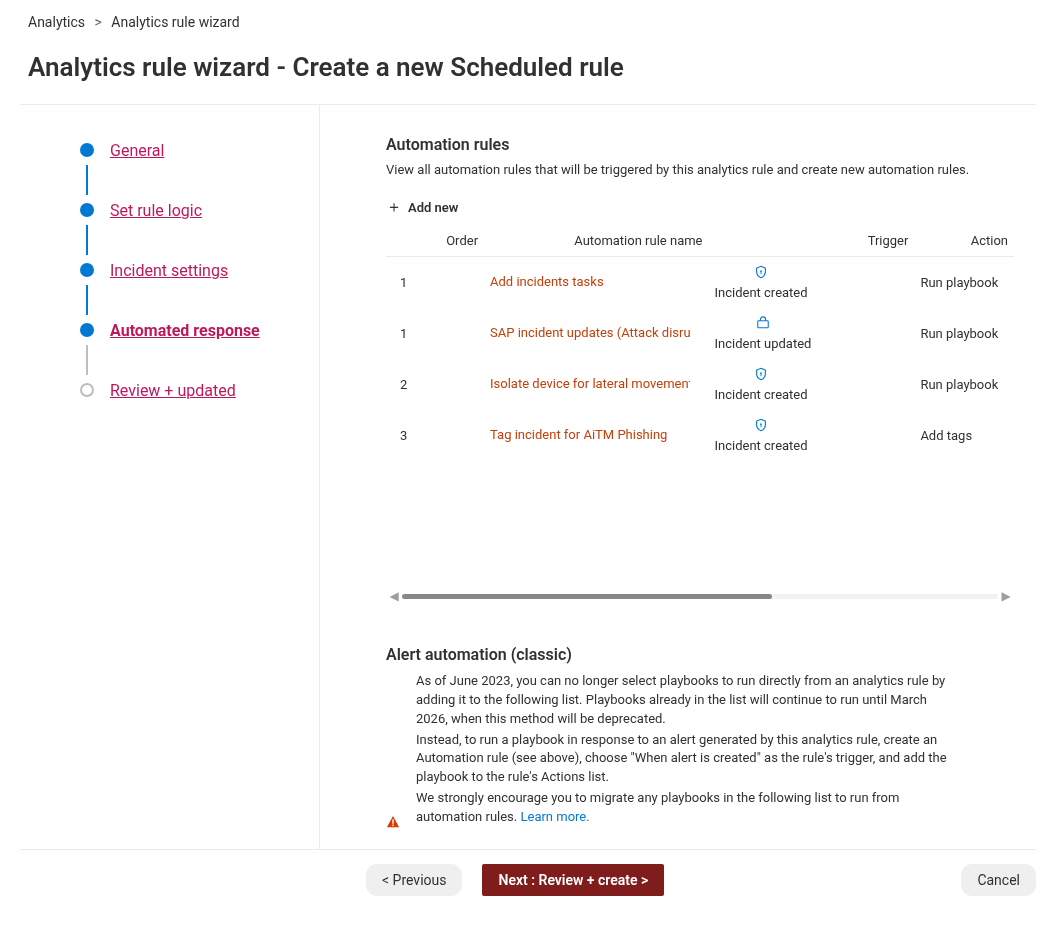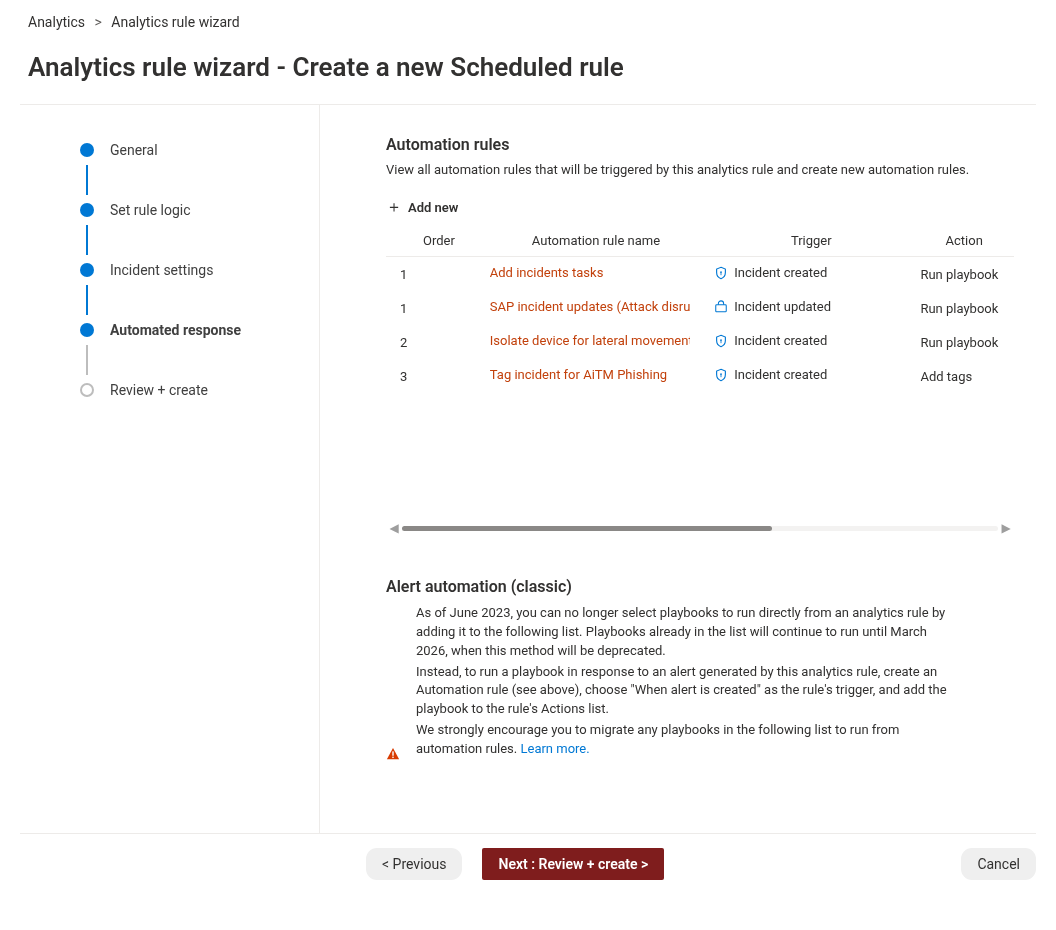--- a/index.html
+++ b/index.html
@@ -43,21 +43,21 @@
   }
   .step .dot {
     width: 14px; height: 14px;
     border-radius: 50%;
     background: #0078d4;
     flex: 0 0 14px;
     margin-right: 16px;
   }
   .step.pending .dot { background: #fff; border: 2px solid #bdbdbd; }
   .step.current .label { font-weight: 700; }
-  .step .label { font-size: 14px; color: #404040; }
+  .step .label { font-size: 16px; color: #be185d; text-decoration: underline; }
   .connector {
     width: 2px; height: 30px;
     background: #0078d4;
     margin-left: 6px;
   }
   .connector.pending { background: #bdbdbd; }
 
   .main {
     flex: 1;
     padding: 30px 22px 20px 66px;
@@ -86,21 +86,21 @@
     margin-bottom: 10px;
   }
   .add-new .plus {
     font-size: 16px; font-weight: 400; line-height: 1;
   }
   table.rules {
     width: 100%;
     border-collapse: collapse;
   }
   table.rules thead th {
-    text-align: center;
+    text-align: right;
     font-weight: 400;
     font-size: 13px;
     color: #323130;
     padding: 8px 6px;
     border-bottom: 1px solid #edebe9;
   }
   table.rules td {
     font-size: 13px;
     padding: 8px 6px;
     vertical-align: middle;
@@ -114,20 +114,21 @@
     max-width: 200px;
     overflow: hidden;
     text-overflow: clip;
     white-space: nowrap;
     text-align: right;
   }
   .trigger-cell {
     display: inline-flex;
     align-items: center;
     gap: 6px;
+    flex-direction: column;
   }
   .icon-shield, .icon-update {
     width: 14px; height: 14px;
     display: inline-flex;
     align-items: center;
     justify-content: center;
   }
   .icon-shield svg, .icon-update svg { width: 14px; height: 14px; }
   .col-order { width: 100px; padding-left: 14px !important; }
   .col-name  { width: 225px; }
@@ -231,21 +232,21 @@
       <span class="label">Incident settings</span>
     </div>
     <div class="connector"></div>
     <div class="step current">
       <span class="dot"></span>
       <span class="label">Automated response</span>
     </div>
     <div class="connector pending"></div>
     <div class="step pending">
       <span class="dot"></span>
-      <span class="label">Review + create</span>
+      <span class="label">Review + updated</span>
     </div>
   </div>
 
   <div class="main">
 
     <div class="section-title">Automation rules</div>
     <div class="section-desc">View all automation rules that will be triggered by this analytics rule and create new automation rules.</div>
 
     <div class="add-new">
       <span class="plus">＋</span>

